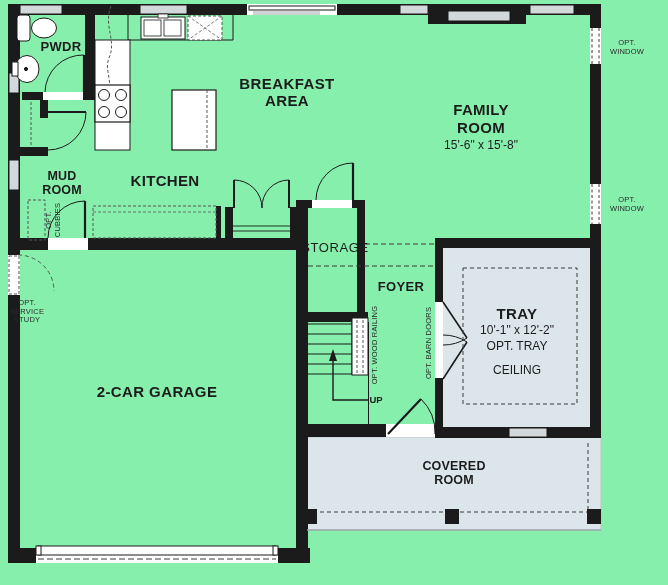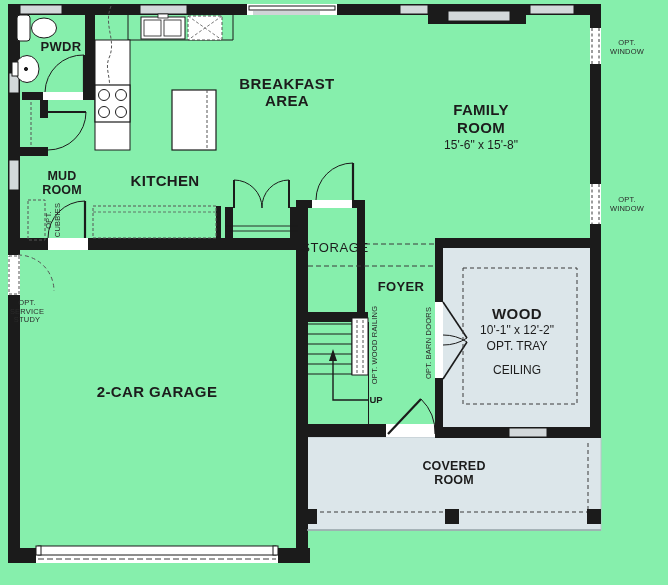--- a/index.html
+++ b/index.html
@@ -196,21 +196,21 @@
 </div>
 
 <div class="lbl b fs14" style="left:481px;top:110px;">FAMILY</div>
 <div class="lbl b fs14" style="left:481px;top:128px;">ROOM</div>
 <div class="lbl fs12n" style="left:481px;top:146px;">15'-6" x 15'-8"</div>
 
 <div class="lbl fs9" style="left:335px;top:248px;">STORAGE</div>
 
 <div class="lbl b fs13" style="left:401px;top:287px;">FOYER</div>
 
-<div class="lbl b fs15" style="left:517px;top:314px;">WOOD</div>
+<div class="lbl b fs15" style="left:517px;top:314px;">TRAY</div>
 <div class="lbl fs12n" style="left:517px;top:331px;">10'-1" x 12'-2"</div>
 <div class="lbl fs12n" style="left:517px;top:347px;">OPT. TRAY</div>
 <div class="lbl fs12n" style="left:517px;top:371px;">CEILING</div>
 
 <div class="lbl b fs15" style="left:157px;top:392px;">2-CAR GARAGE</div>
 
 <div class="lbl b fs12" style="left:454px;top:473px;">
   <div>COVERED</div>
   <div>ROOM</div>
 </div>

